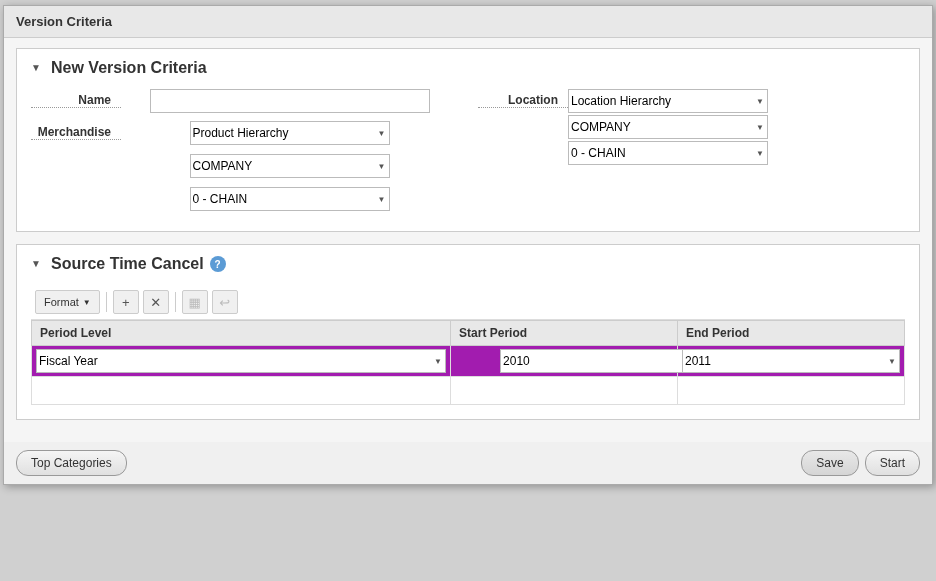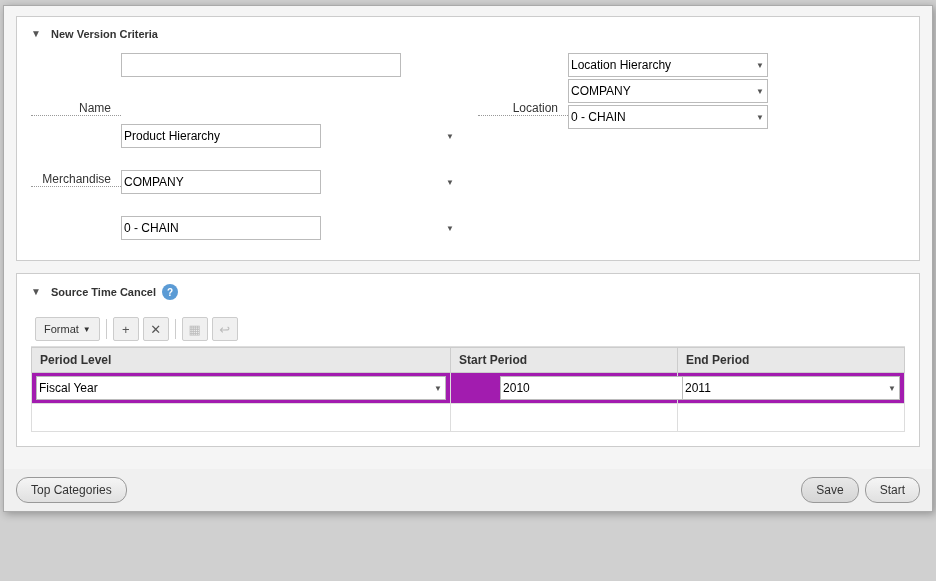--- a/index.html
+++ b/index.html
@@ -36,21 +36,21 @@
       border: 1px solid #ccc;
       margin-bottom: 12px;
       padding: 10px 14px 14px 14px;
     }
     .section-header {
       display: flex;
       align-items: center;
       margin-bottom: 12px;
     }
     .section-title {
-      font-size: 11px;
+      font-size: 16px;
       font-weight: bold;
       color: #333;
       text-align: right;
     }
     .collapse-arrow {
       width: 14px;
       height: 14px;
       margin-right: 6px;
       display: inline-block;
       color: #555;
@@ -87,30 +87,30 @@
       align-items: flex-start;
       margin-bottom: 6px;
     }
     .form-label {
       min-width: 90px;
       text-align: right;
       padding-right: 10px;
       padding-top: 4px;
       font-size: 12px;
       color: #333;
-      font-weight: normal;
+      font-weight: bold;
       border-bottom: 1px dotted #999;
       align-self: flex-start;
-      margin-top: 44px;
     }
     .form-controls {
       flex: 1;
       display: flex;
       flex-direction: column;
-      gap: 22px;
+      gap: 9px;
+      align-items: center;
     }
     .text-input {
       width: 280px;
       height: 24px;
       border: 1px solid #bbb;
       padding: 2px 5px;
       font-size: 12px;
       background: #fff;
     }
     select {
@@ -257,20 +257,21 @@
     }
     .chevron-down {
       font-size: 8px;
       margin-left: 4px;
     }
   </style>
 </head>
 <body>
 
 <div class="dialog">
+  <div class="dialog-title">Version Criteria</div>
   <div class="dialog-body">
 
     <div class="section">
       <div class="section-header">
         <span class="collapse-arrow">▼</span>
         <span class="section-title">New Version Criteria</span>
       </div>
       <div class="nvc-layout">
 
         <div class="nvc-left">

